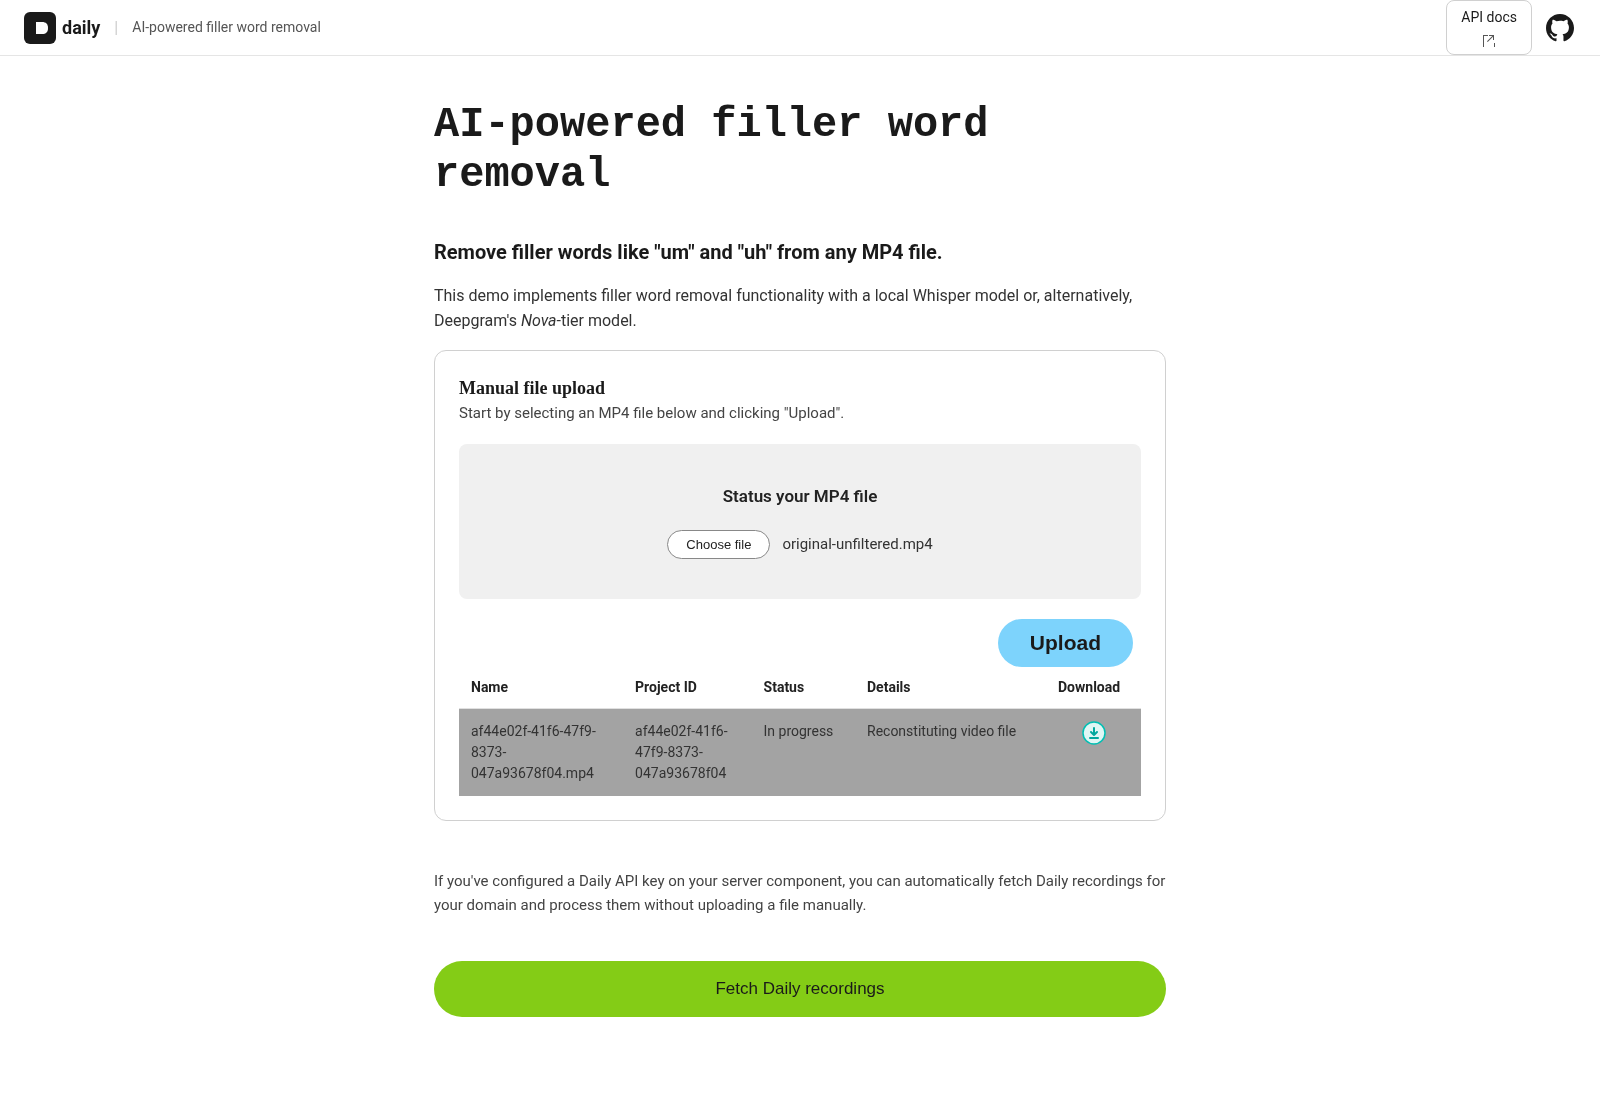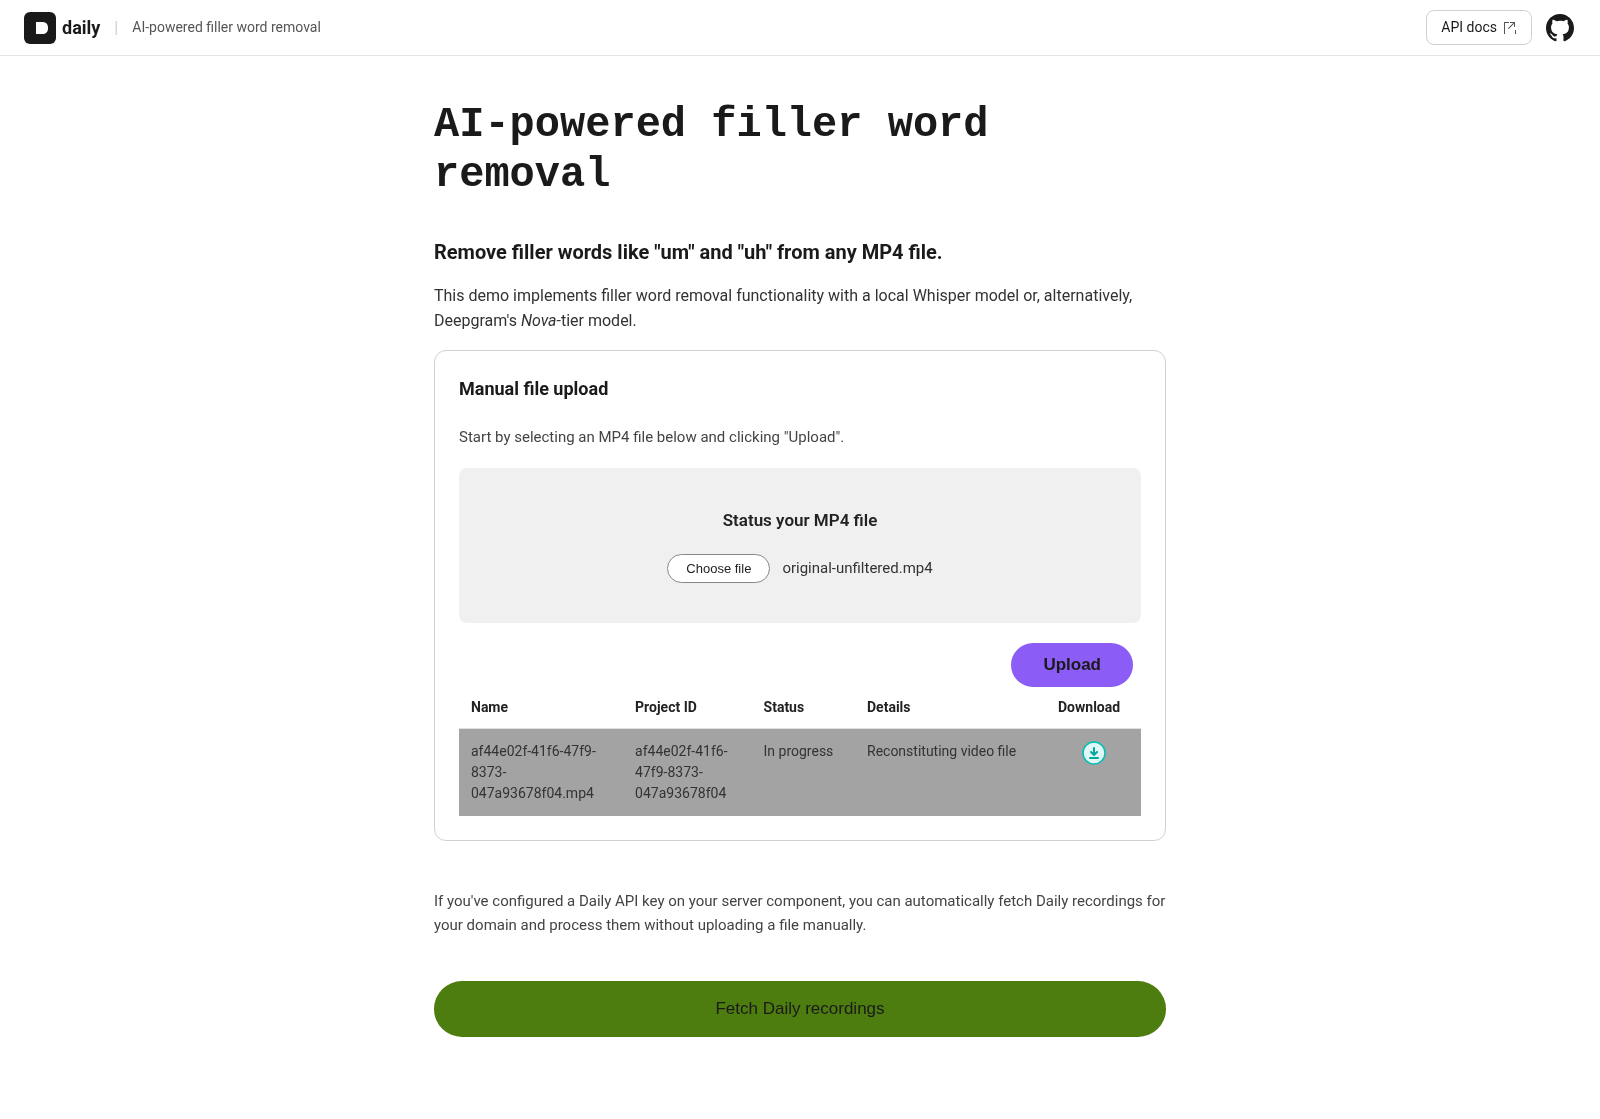--- a/index.html
+++ b/index.html
@@ -59,20 +59,21 @@
       align-items: center;
       gap: 6px;
       border: 1px solid #d0d0d0;
       border-radius: 8px;
       padding: 6px 14px;
       font-size: 14px;
       cursor: pointer;
       background: #fff;
       color: #1a1a1a;
       text-decoration: none;
+      flex-direction: column;
     }
 
     .github-icon-btn {
       width: 32px;
       height: 32px;
       display: flex;
       align-items: center;
       justify-content: center;
       cursor: pointer;
     }
@@ -115,21 +116,22 @@
     .upload-card {
       border: 1px solid #d0d0d0;
       border-radius: 12px;
       padding: 24px;
       margin-bottom: 40px;
     }
 
     .upload-card-title {
       font-size: 18px;
       font-weight: 700;
-      margin-bottom: 24px;
+      margin-bottom: 0;
+      font-family: Liberation Serif, serif;
     }
 
     .upload-card-desc {
       font-size: 15px;
       color: #444;
       margin-bottom: 20px;
     }
 
     .file-drop-zone {
       background: #f0f0f0;
@@ -170,26 +172,26 @@
       color: #333;
     }
 
     .upload-btn-row {
       display: flex;
       justify-content: flex-end;
       padding-right: 8px;
     }
 
     .upload-btn {
-      background: #8b5cf6;
+      background: #7dd3fc;
       color: #1a1a1a;
       border: none;
       border-radius: 24px;
       padding: 12px 32px;
-      font-size: 17px;
+      font-size: 21px;
       font-weight: 600;
       cursor: pointer;
     }
 
     
     .records-table {
       width: 100%;
       border-collapse: collapse;
       font-size: 14px;
     }
@@ -234,21 +236,21 @@
 
     .fetch-desc {
       font-size: 15px;
       color: #444;
       margin-bottom: 44px;
       line-height: 1.6;
     }
 
     .fetch-btn {
       width: 100%;
-      background: #4d7c0f;
+      background: #84cc16;
       color: #1a1a1a;
       border: none;
       border-radius: 30px;
       padding: 18px 32px;
       font-size: 17px;
       font-weight: 500;
       cursor: pointer;
       text-align: center;
     }
 

